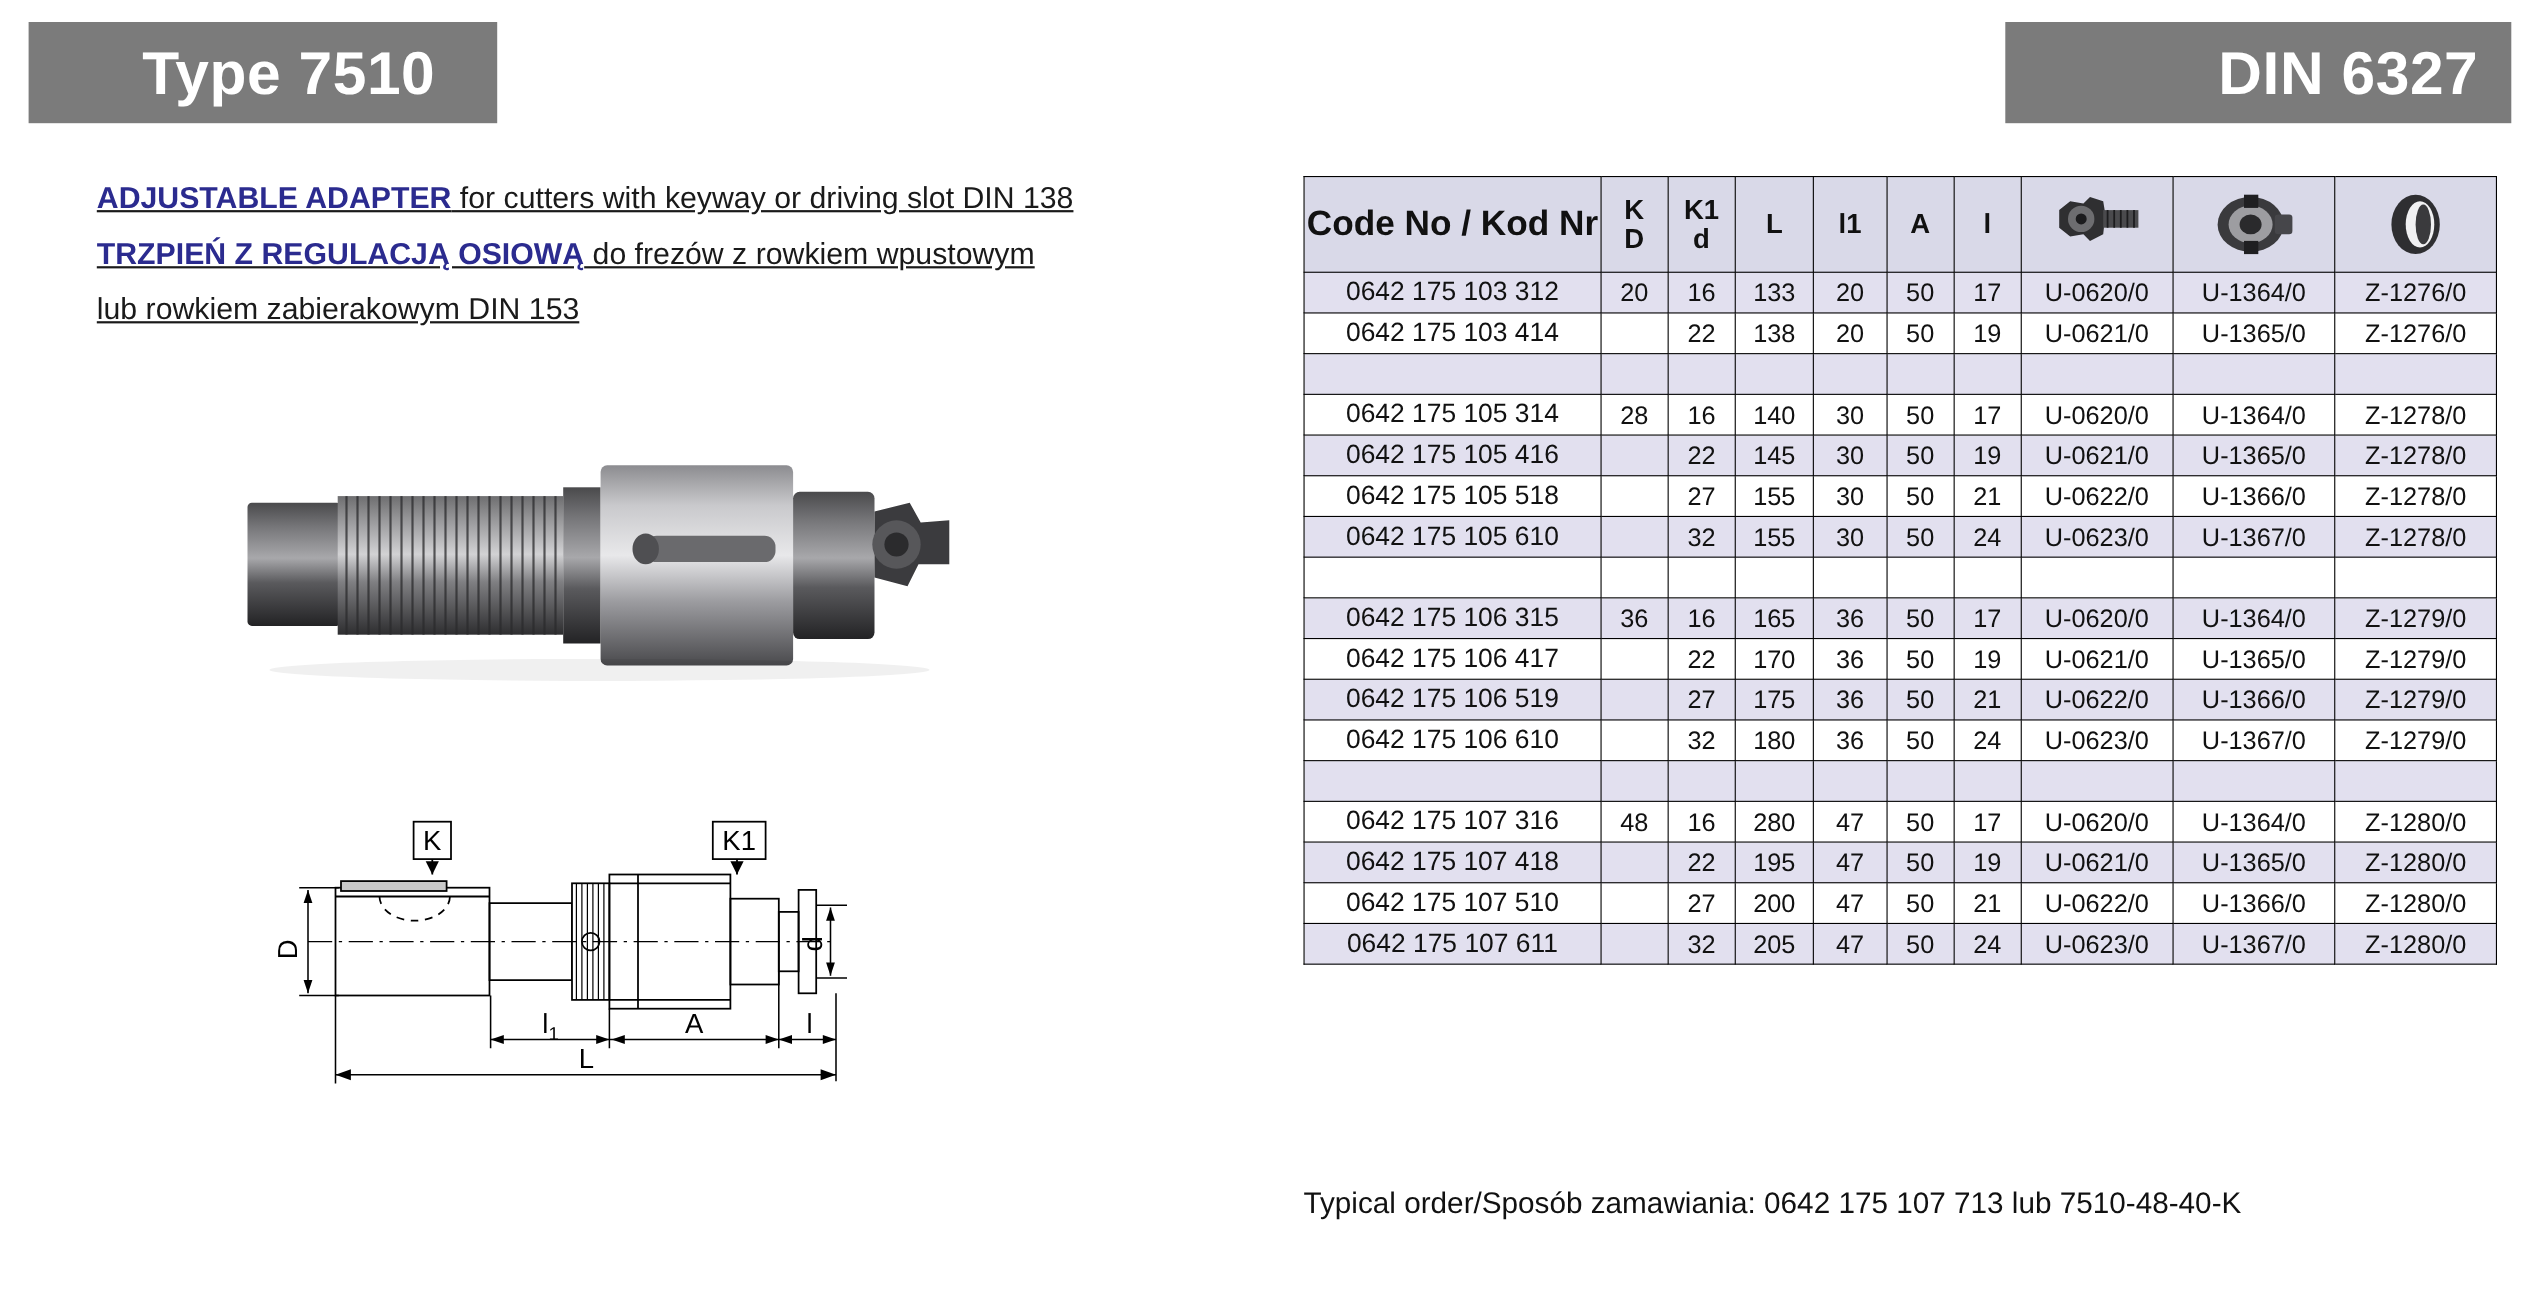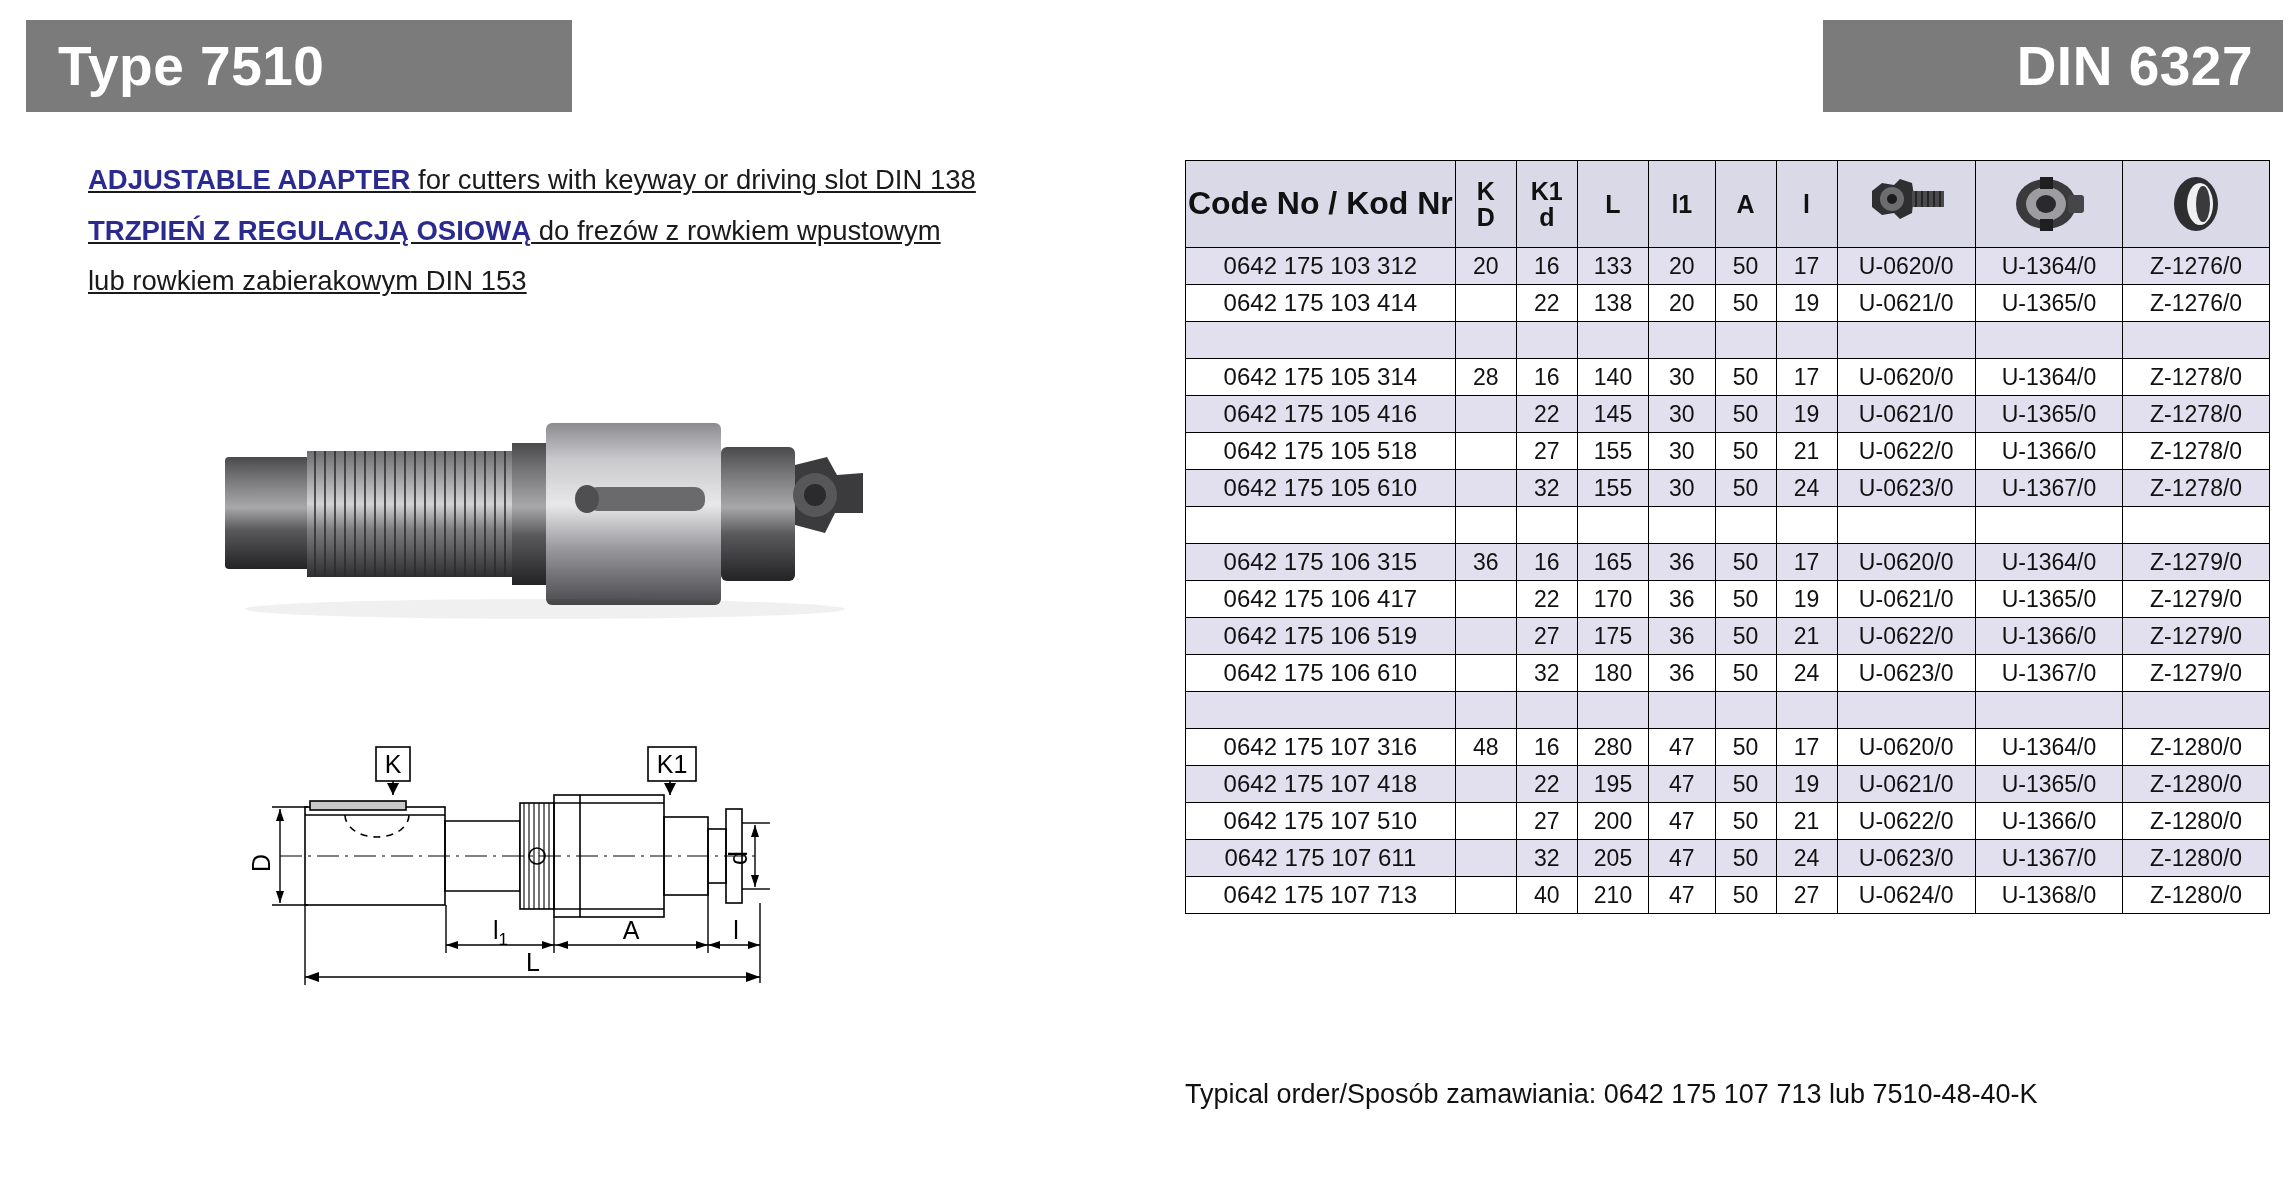--- a/index.html
+++ b/index.html
@@ -27,25 +27,26 @@
     background: #7b7b7b;
     color: #ffffff;
     font-weight: bold;
     display: flex;
     align-items: center;
     box-sizing: border-box;
   }
   .banner-left {
     left: 26px;
     top: 20px;
-    width: 546px;
+    width: 426px;
     height: 92px;
-    padding-left: 32px;
+    padding-left: 47px;
     font-size: 55px;
     letter-spacing: 0.5px;
+    justify-content: center;
   }
   .banner-right {
     right: 10px;
     top: 20px;
     width: 460px;
     height: 92px;
     padding-right: 30px;
     font-size: 55px;
     justify-content: flex-end;
     letter-spacing: 0.5px;
@@ -587,31 +588,19 @@
             <td></td>
             <td>32</td>
             <td>205</td>
             <td>47</td>
             <td>50</td>
             <td>24</td>
             <td>U-0623/0</td>
             <td>U-1367/0</td>
             <td>Z-1280/0</td>
           </tr>
-          <tr>
-            <td class="code">0642 175 107 713</td>
-            <td></td>
-            <td>40</td>
-            <td>210</td>
-            <td>47</td>
-            <td>50</td>
-            <td>27</td>
-            <td>U-0624/0</td>
-            <td>U-1368/0</td>
-            <td>Z-1280/0</td>
-          </tr>
         </tbody>
     </table>
   </div>
 
   <div class="order-note">Typical order/Sposób zamawiania: 0642 175 107 713 lub 7510-48-40-K</div>
 
 </div>
 
 </body></html>

